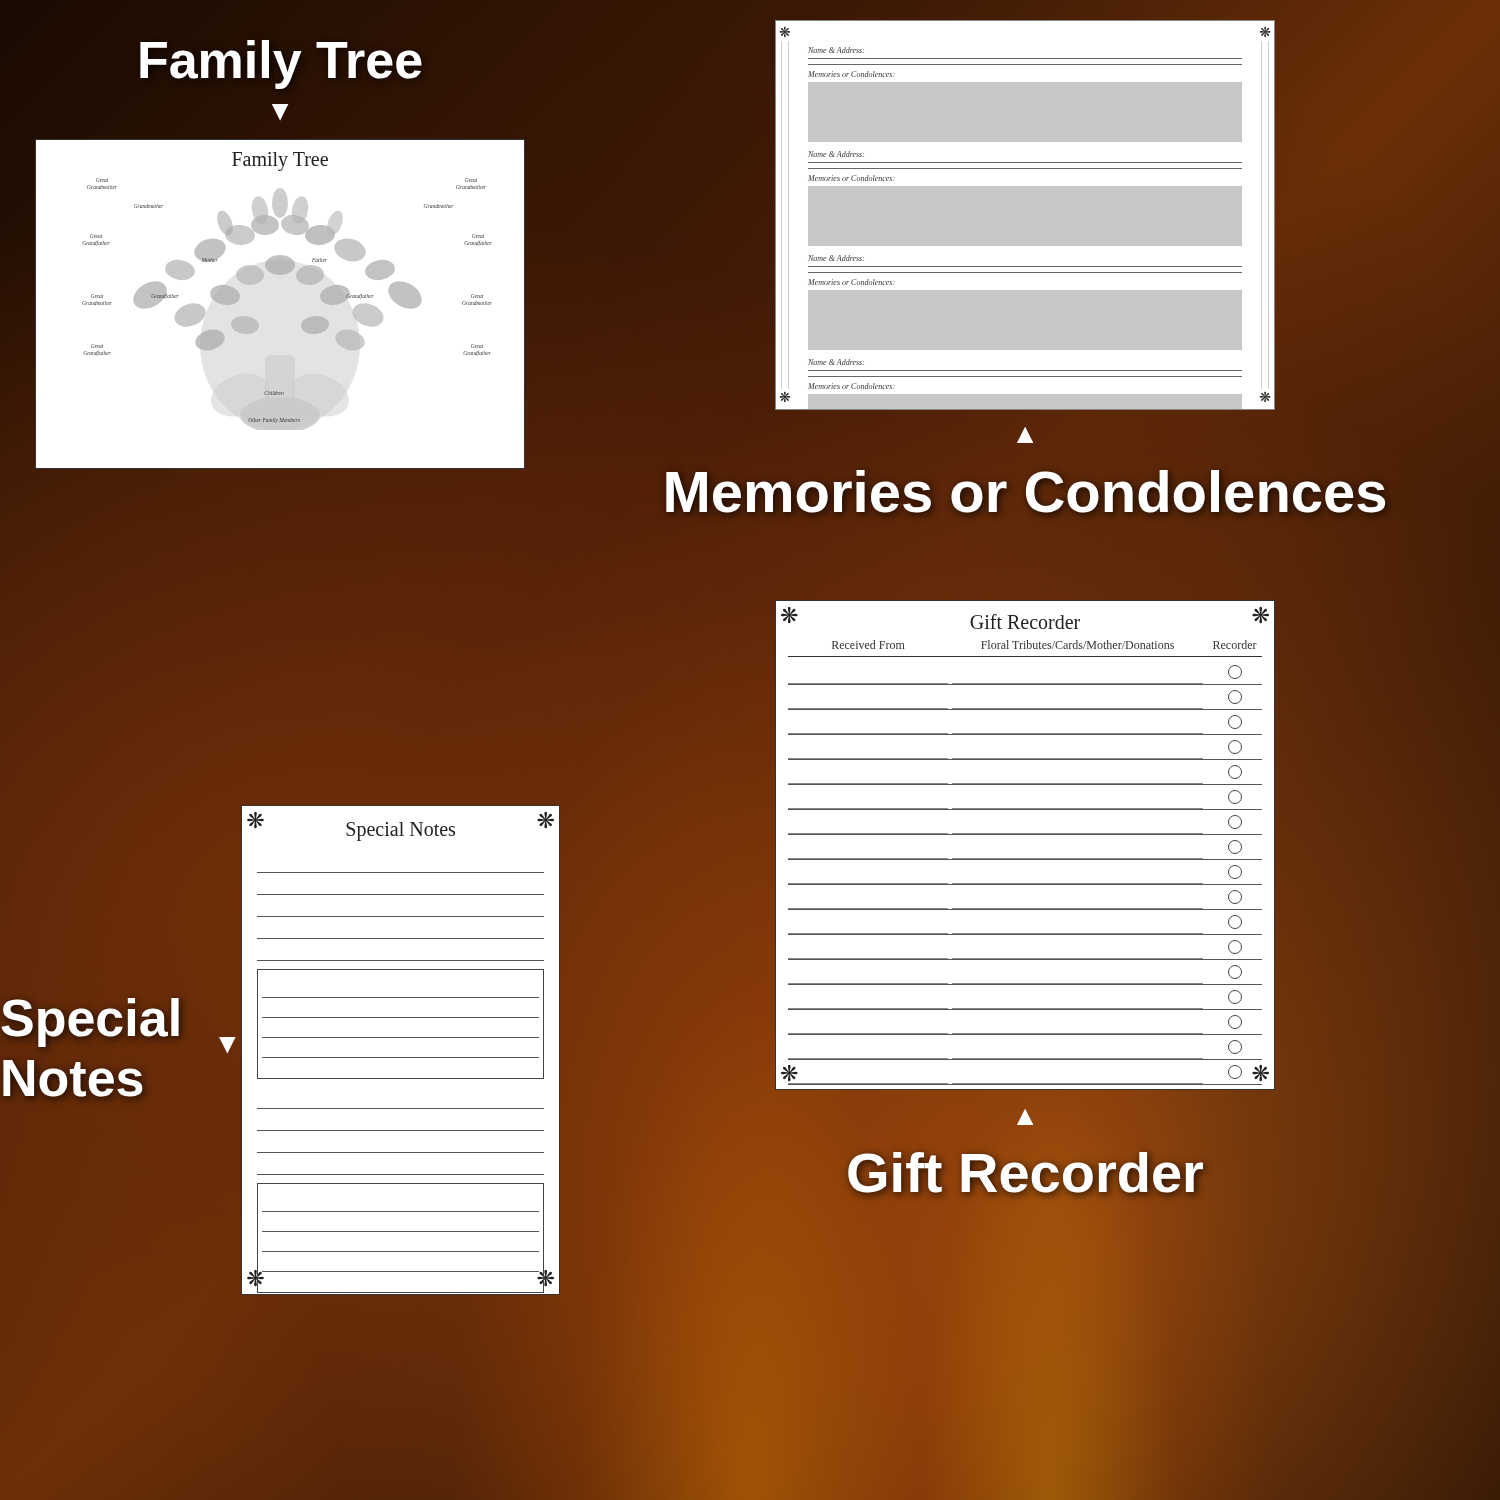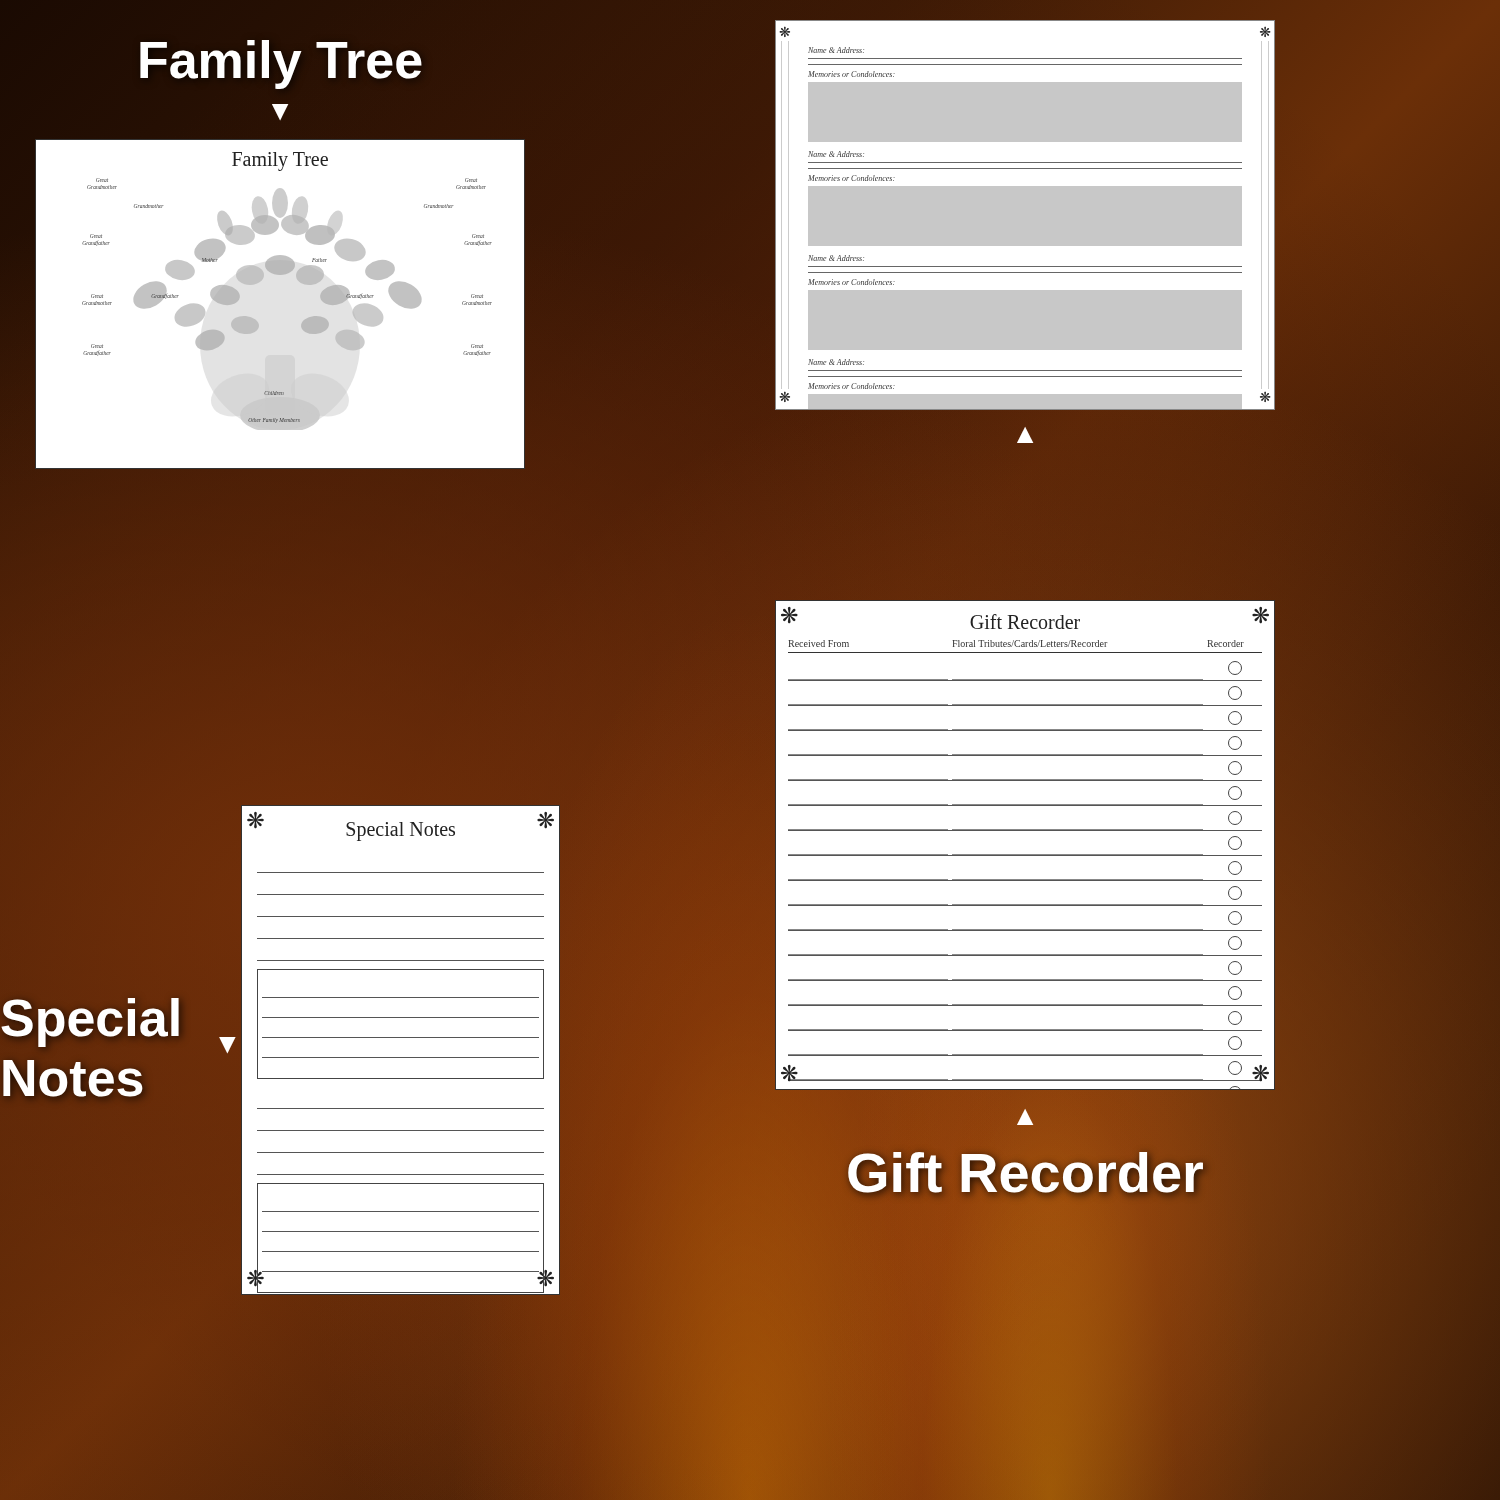--- a/index.html
+++ b/index.html
@@ -285,23 +285,23 @@
     .gift-header-row {
       display: grid;
       grid-template-columns: 160px 1fr 55px;
       gap: 4px;
       border-bottom: 1.5px solid #333;
       padding-bottom: 3px;
       margin-bottom: 3px;
     }
 
     .gift-col-label {
-      font-size: 10px;
+      font-size: 12px;
       color: #333;
-      text-align: left;
+      text-align: center;
     }
 
     .gift-data-row {
       display: grid;
       grid-template-columns: 160px 1fr 55px;
       gap: 4px;
       border-bottom: 1px solid #555;
       height: 25px;
       align-items: center;
     }
@@ -475,20 +475,21 @@
             <div class="memory-name-line"></div>
             <div class="memory-name-line"></div>
             <div class="memory-label">Memories or Condolences:</div>
             <div class="memory-box"></div>
           </div>
         </div>
       </div>
     </div>
     <div class="memories-title-area">
       <div class="arrow-up">▲</div>
+      <div class="section-title-large">Memories or Condolences</div>
     </div>
   </div>
 
   <div class="special-notes-section">
     <div class="section-title-top">Special  Notes</div>
     <div class="arrow-down">▼</div>
     <div class="doc-card special-notes-card">
 
       <div class="corner-ornament tl">❋</div>
       <div class="corner-ornament tr">❋</div>
@@ -538,21 +539,21 @@
 
       <div class="corner-ornament tl">❋</div>
       <div class="corner-ornament tr">❋</div>
       <div class="corner-ornament bl">❋</div>
       <div class="corner-ornament br">❋</div>
 
       <div class="gift-title">Gift Recorder</div>
 
       <div class="gift-header-row">
         <div class="gift-col-label">Received From</div>
-        <div class="gift-col-label">Floral Tributes/Cards/Letters/Recorder</div>
+        <div class="gift-col-label">Floral Tributes/Cards/Mother/Donations</div>
         <div class="gift-col-label">Recorder</div>
       </div>
 
       <div class="gift-data-row">
           <div class="gift-row-line"></div>
           <div class="gift-row-line"></div>
           <div class="gift-checkbox"></div>
         </div>
       <div class="gift-data-row">
           <div class="gift-row-line"></div>

